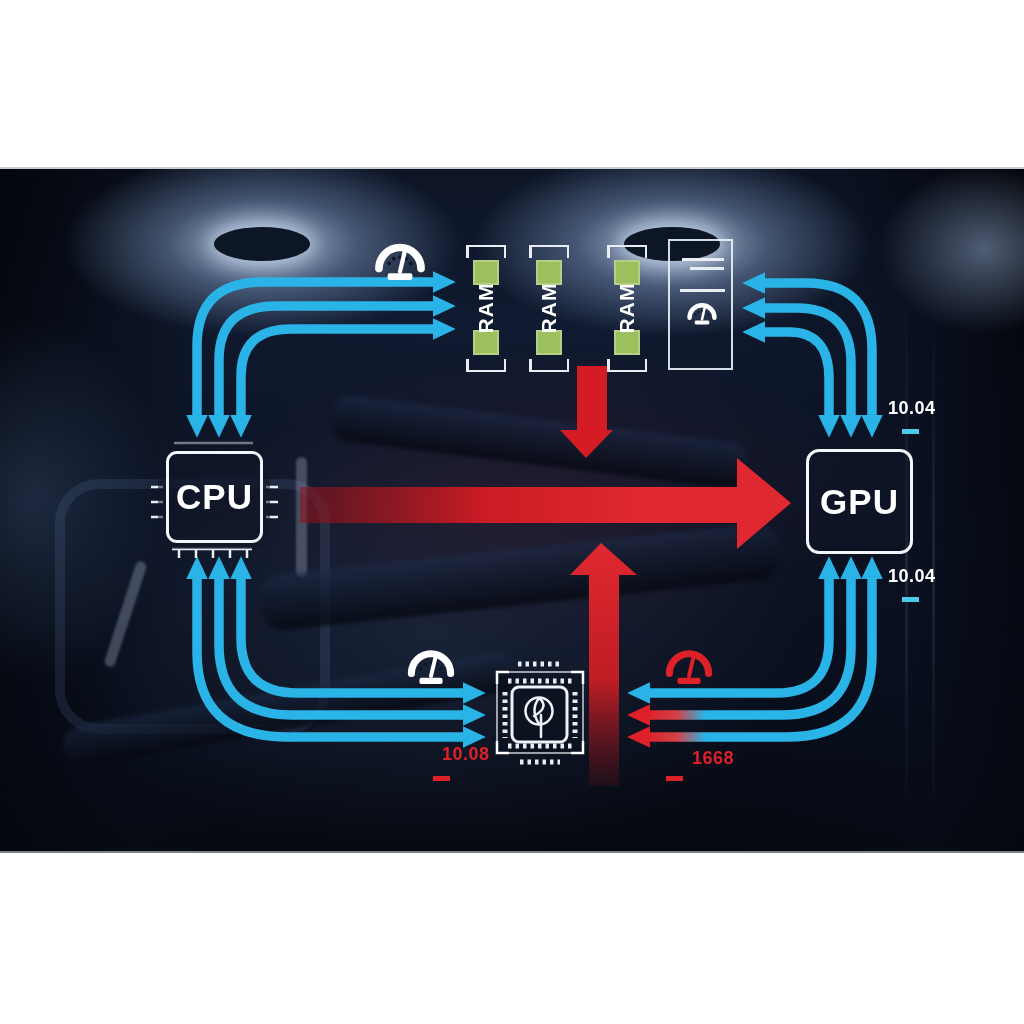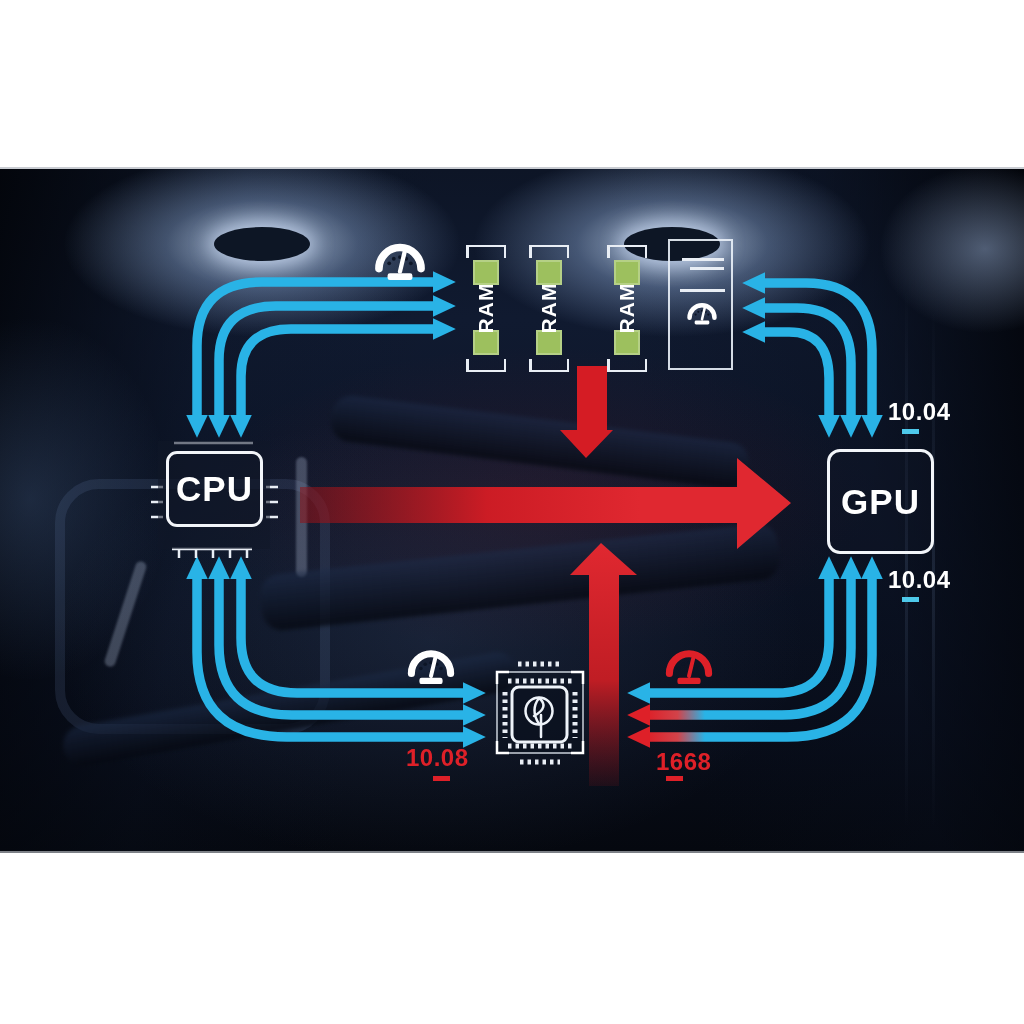--- a/index.html
+++ b/index.html
@@ -25,41 +25,41 @@
   .cable{position:absolute;background:linear-gradient(180deg,rgba(30,45,75,.55),rgba(5,8,16,.8));
     border-radius:20px;filter:blur(2px);}
   .socket-glow{position:absolute;left:55px;top:310px;width:255px;height:235px;border:10px solid rgba(130,165,215,.13);
     border-radius:44px;}
   .panel-line{position:absolute;width:3px;background:linear-gradient(180deg,rgba(140,170,215,.0),rgba(140,170,215,.14),rgba(140,170,215,0));}
   
   svg.overlay{position:absolute;left:0;top:0;}
   
   .block{position:absolute;box-sizing:border-box;color:#fff;display:flex;align-items:center;justify-content:center;}
   .cpu-shadow{position:absolute;left:158px;top:441px;width:112px;height:108px;background:rgba(16,24,40,.55);}
-  .cpu{left:166px;top:451px;width:97px;height:76px;border:3px solid #f2f5f9;border-radius:11px;
+  .cpu{left:166px;top:451px;width:97px;height:92px;border:3px solid #f2f5f9;border-radius:11px;
        background:rgba(16,24,40,.35);font-size:35px;font-weight:bold;letter-spacing:1px;}
   .gpu{left:806px;top:449px;width:107px;height:105px;border:3px solid #f2f5f9;border-radius:13px;
-       background:rgba(16,24,40,.35);font-size:35px;font-weight:bold;letter-spacing:1px;margin-left:21px;}
+       background:rgba(16,24,40,.35);font-size:35px;font-weight:bold;letter-spacing:1px;}
   
   .ram{position:absolute;top:245px;width:40px;height:127px;border-top:2.5px solid #e9eef5;border-bottom:2.5px solid #e9eef5;box-sizing:border-box;}
   .ram i{position:absolute;width:2.5px;height:11px;background:#e9eef5;}
   .ram i.tl{left:0;top:0}.ram i.tr{right:0;top:0}.ram i.bl{left:0;bottom:0}.ram i.br{right:0;bottom:0}
   .ram .chip{position:absolute;left:7px;width:26px;height:25px;background:var(--green);box-shadow:inset 0 0 0 2px rgba(255,255,255,.25);}
   .ram .chip.top{top:13px}.ram .chip.bot{bottom:15px}
   .ram .ram-label{position:absolute;left:0;top:0;width:40px;height:122px;display:flex;align-items:center;justify-content:center;
     color:#fff;font-weight:bold;font-size:21px;letter-spacing:1px;transform:rotate(-90deg);}
   
   .iomod{position:absolute;left:668px;top:239px;width:65px;height:131px;border:2px solid rgba(235,242,250,.9);box-sizing:border-box;}
   .iomod .ln{position:absolute;height:2.5px;background:#e9eef5;}
   
   .lbl{position:absolute;color:#fff;font-weight:bold;}
   .bottleneck{left:376px;top:488px;width:320px;text-align:center;font-size:27px;letter-spacing:.5px;
     text-shadow:0 1px 3px rgba(80,0,0,.6);}
-  .metric{font-size:24px;letter-spacing:.5px;}
-  .metric.red{color:var(--red);}
+  .metric{font-size:18px;letter-spacing:.5px;}
+  .metric.red{color:var(--red);margin-left:36px;}
   .uline{position:absolute;width:17px;height:5px;}
   .uline.cyan{background:#4ec9ea;}
   .uline.red{background:var(--red);}
   .gauge{position:absolute;color:#fff;}
   .gauge.red{color:var(--red);}
 </style>
 </head>
 <body>
 
 <div class="stage">

